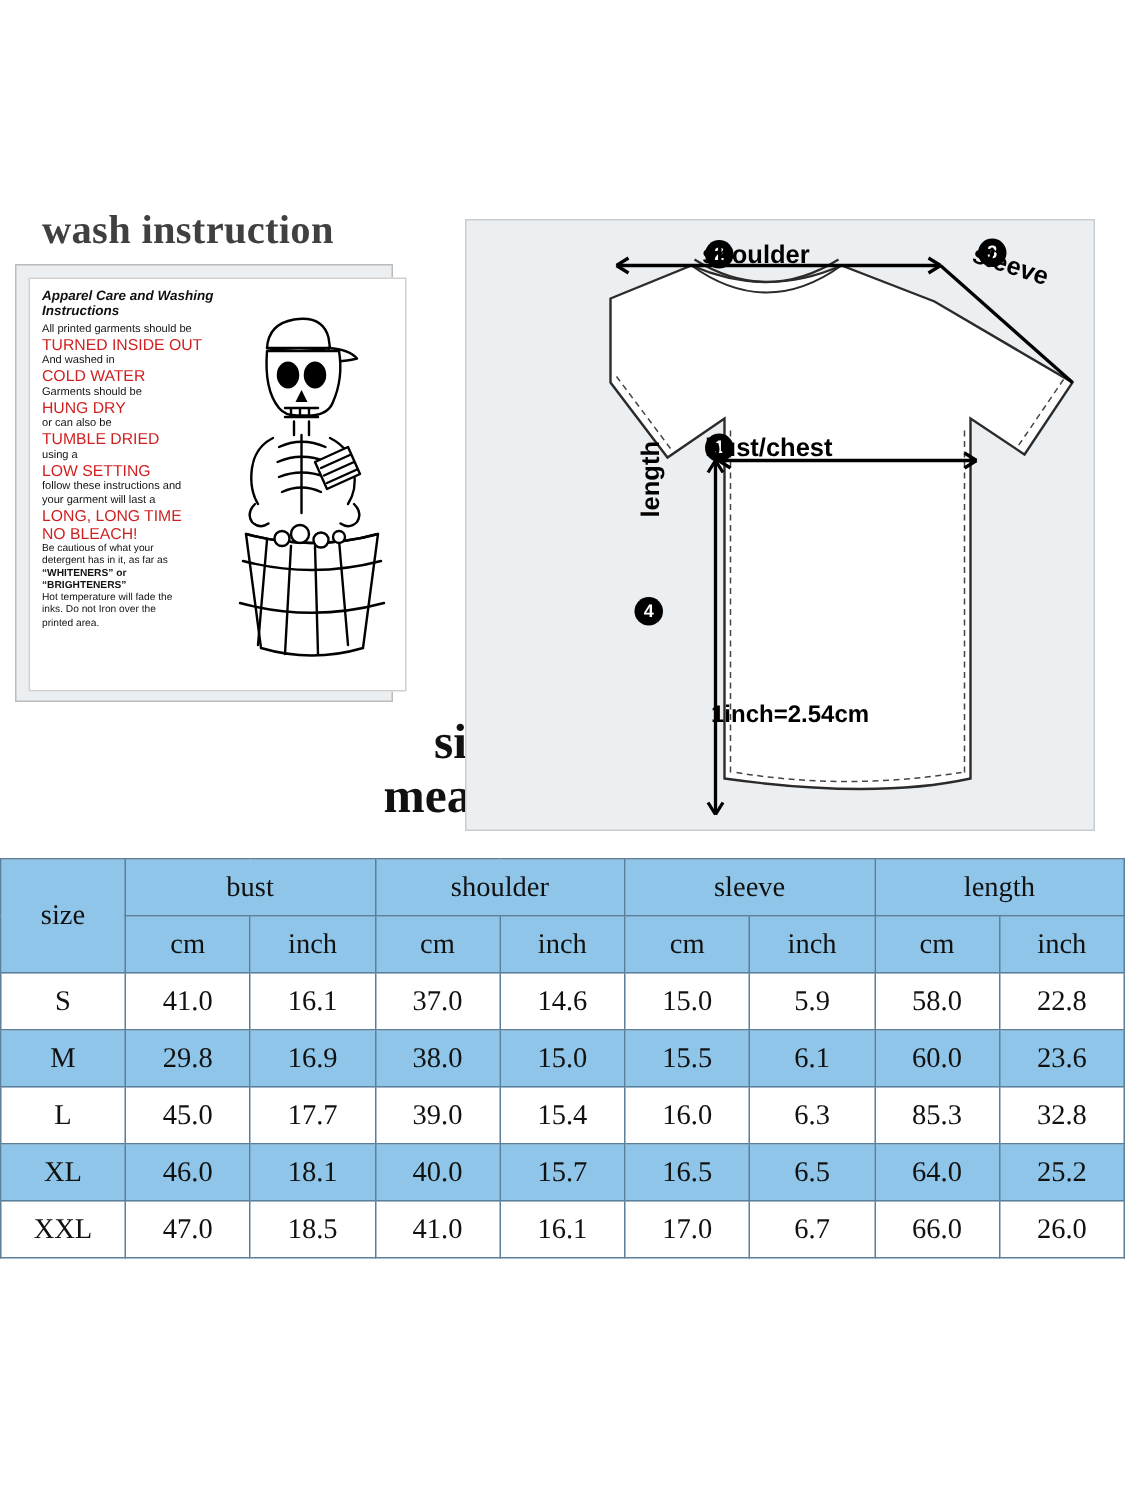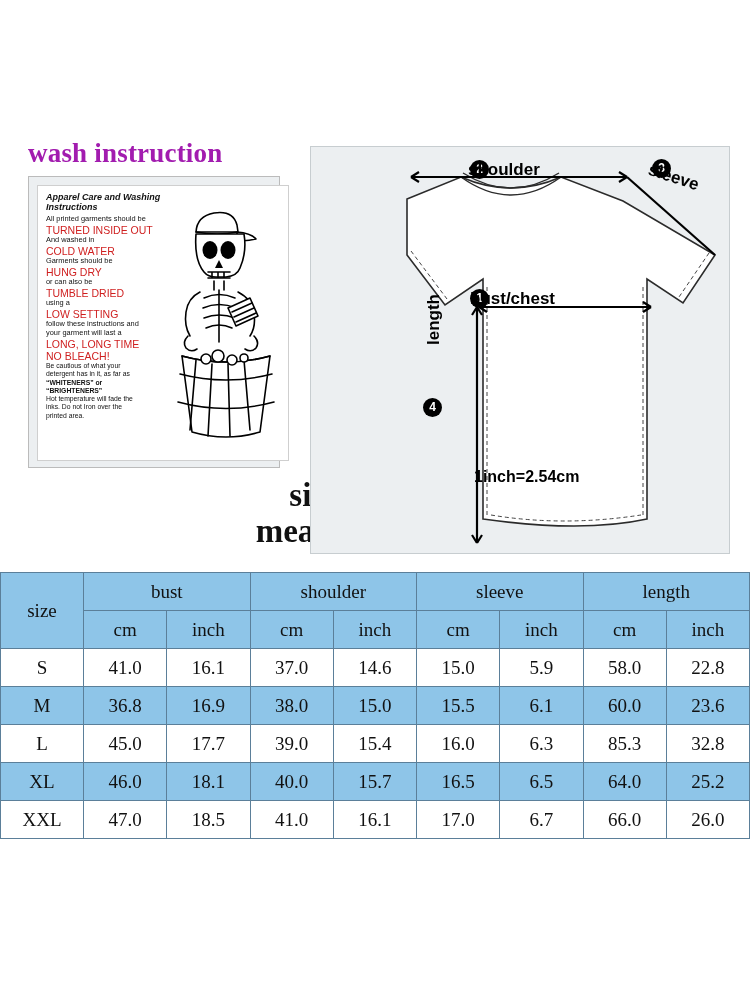--- a/index.html
+++ b/index.html
@@ -16,26 +16,26 @@
   }
 
   
   #wash-title {
     position: absolute;
     left: 28px;
     top: 138px;
     font-family: "Liberation Serif", serif;
     font-size: 27px;
     font-weight: bold;
-    color: #a21caf;
+    color: #404040;
     letter-spacing: 0.2px;
   }
   #wash-card {
     position: absolute;
-    left: 28px;
+    left: 10px;
     top: 176px;
     width: 252px;
     height: 292px;
     background: #eceff1;
     border: 1px solid #bbb;
     box-sizing: border-box;
   }
   #wash-inner {
     position: absolute;
     left: 8px;
@@ -362,21 +362,21 @@
       <td>37.0</td>
       <td>14.6</td>
       <td>15.0</td>
       <td>5.9</td>
       <td>58.0</td>
       <td>22.8</td>
     </tr>
 
     <tr class="row-alt">
       <td class="sizecell">M</td>
-      <td>36.8</td>
+      <td>29.8</td>
       <td>16.9</td>
       <td>38.0</td>
       <td>15.0</td>
       <td>15.5</td>
       <td>6.1</td>
       <td>60.0</td>
       <td>23.6</td>
     </tr>
 
     <tr class="row-plain">

